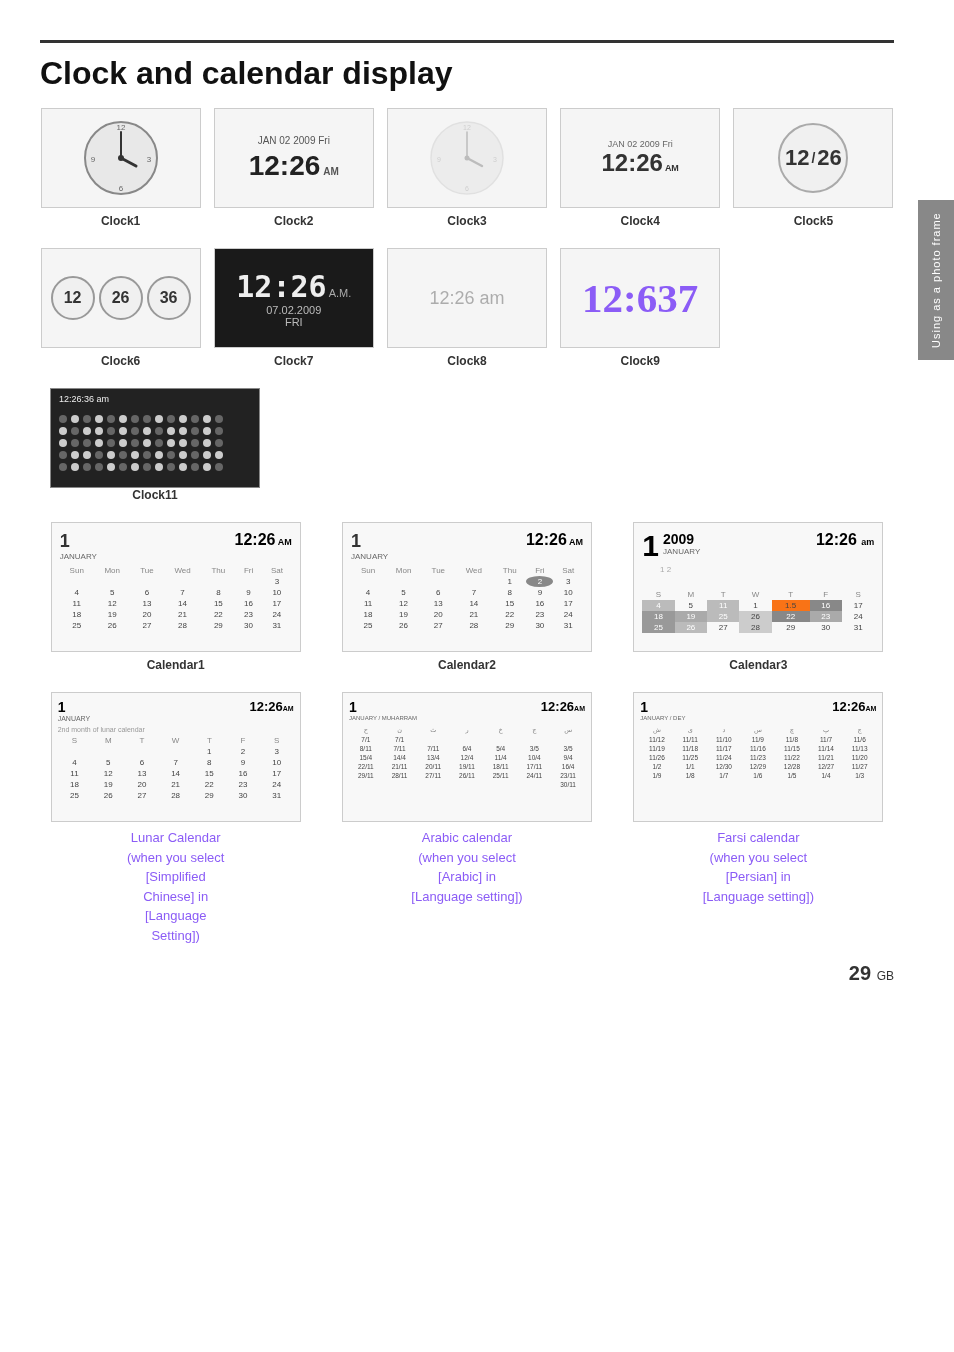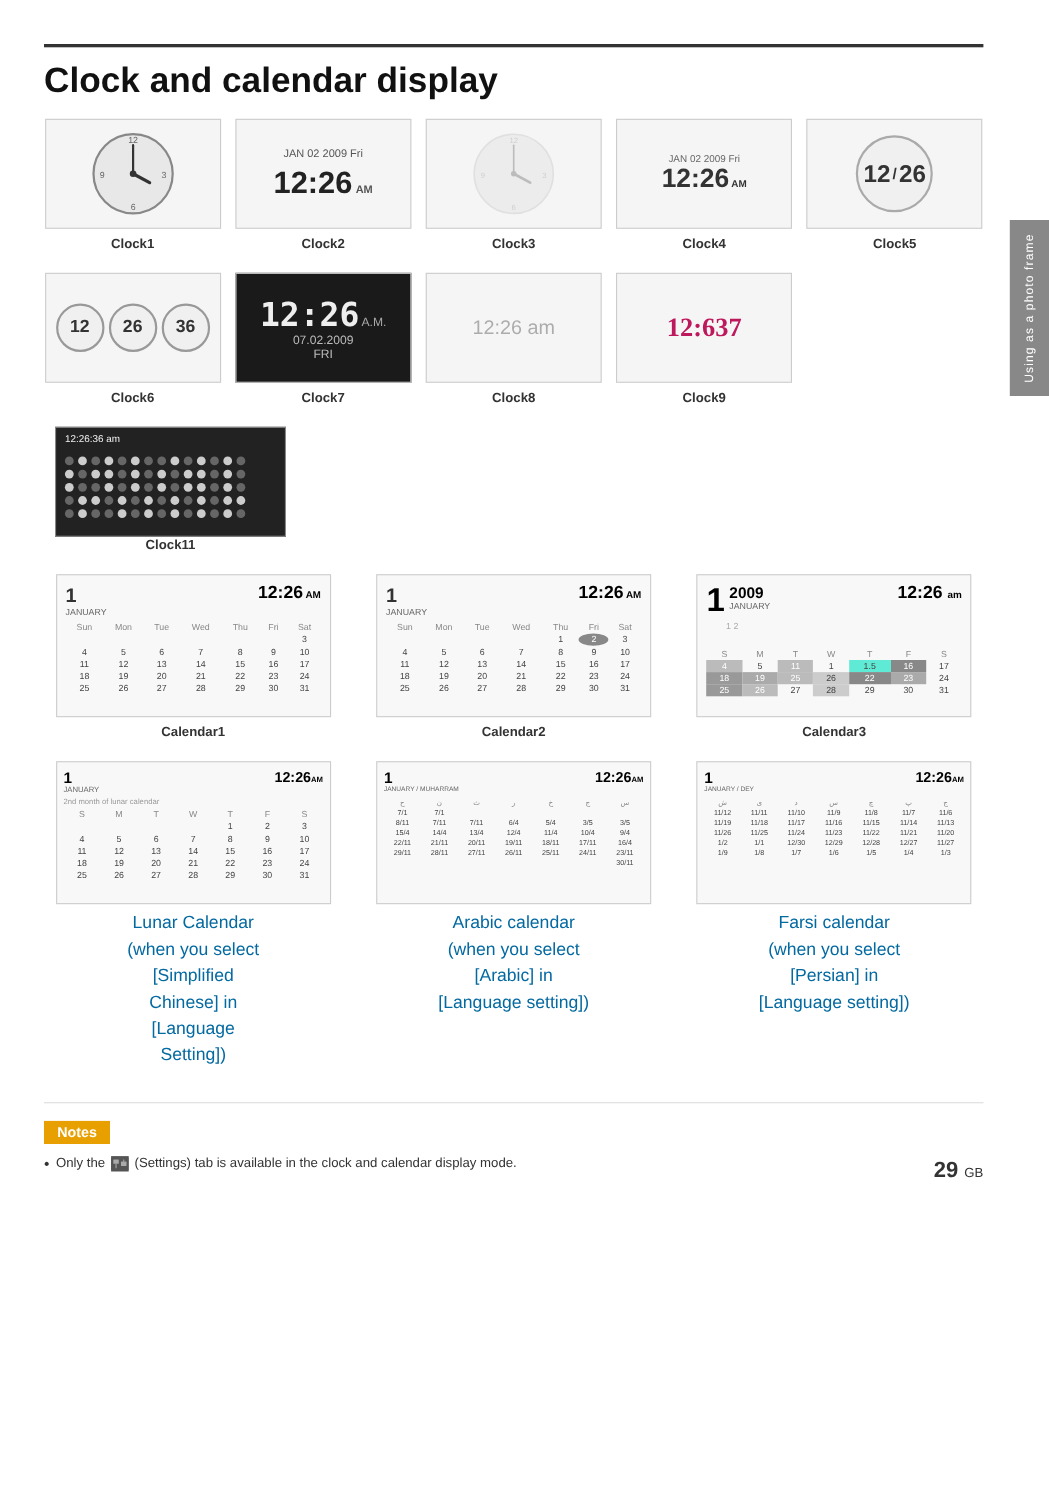--- a/index.html
+++ b/index.html
@@ -199,23 +199,23 @@
     .clock8-time {
       font-size: 18px;
       color: #666;
     }
 
     
     .clock9-content {
       text-align: center;
     }
     .clock9-time {
-      font-size: 24px;
+      font-size: 41px;
       font-weight: 900;
-      color: #be185d;
+      color: #8b5cf6;
       font-family: serif;
     }
 
     .calendar-grid {
       display: grid;
       grid-template-columns: repeat(3, 1fr);
       gap: 16px 20px;
       margin-bottom: 20px;
     }
 
@@ -294,22 +294,22 @@
       width: 250px;
       height: 130px;
       border: 1.5px solid #ccc;
       background: #f8f8f8;
       padding: 6px;
       font-size: 7.5px;
       position: relative;
     }
 
     .special-label {
-      font-size: 16px;
-      color: #0369a1;
+      font-size: 13px;
+      color: #8b5cf6;
       text-align: center;
       line-height: 1.5;
     }
 
     
     .notes-section {
       margin-top: 30px;
       border-top: 1px solid #ddd;
       padding-top: 16px;
     }
@@ -765,21 +765,21 @@
                 <th>W</th>
                 <th>T</th>
                 <th>F</th>
                 <th>S</th>
               </tr>
           <tr>
             <td style="background:#bbb;color:#fff;">4</td>
             <td>5</td>
             <td style="background:#bbb;color:#fff;">11</td>
             <td>1</td>
-            <td style="background:#5eead4;">1.5</td>
+            <td style="background:#f97316;">1.5</td>
             <td style="background:#888;color:#fff;">16</td>
             <td>17</td>
           </tr>
           <tr>
             <td style="background:#999;color:#fff;">18</td>
             <td style="background:#aaa;color:#fff;">19</td>
             <td style="background:#bbb;color:#fff;">25</td>
             <td style="background:#ccc;">26</td>
             <td style="background:#888;color:#fff;">22</td>
             <td style="background:#aaa;color:#fff;">23</td>
@@ -1028,38 +1028,19 @@
         </tbody>
           </table>
       </div>
       <div class="special-label">
         Farsi calendar<br>(when you select<br>[Persian] in<br>[Language setting])
       </div>
     </div>
 
   </div>
 
-  <div class="notes-section">
-    <div class="notes-badge">Notes</div>
-    <div class="notes-text">
-      <span class="notes-bullet">•</span>
-      <span>
-        Only the
-        <span class="settings-icon" title="Settings">
-          <svg width="16" height="14" viewBox="0 0 16 14" style="display:block;">
-            <rect x="0" y="1" width="16" height="12" rx="1" fill="#555"></rect>
-            <rect x="2" y="3" width="5" height="4" rx="0.5" fill="#aaa"></rect>
-            <rect x="9" y="5" width="5" height="4" rx="0.5" fill="#aaa"></rect>
-            <line x1="4.5" y1="7" x2="4.5" y2="11" stroke="#aaa" stroke-width="1"></line>
-            <line x1="11.5" y1="3" x2="11.5" y2="5" stroke="#aaa" stroke-width="1"></line>
-          </svg>
-        </span>
-        (Settings) tab is available in the clock and calendar display mode.
-      </span>
-    </div>
-  </div>
 
   <div class="page-number">
     <span>29</span>
     <span class="page-gb">GB</span>
   </div>
 
 </div>
 
 </body></html>

